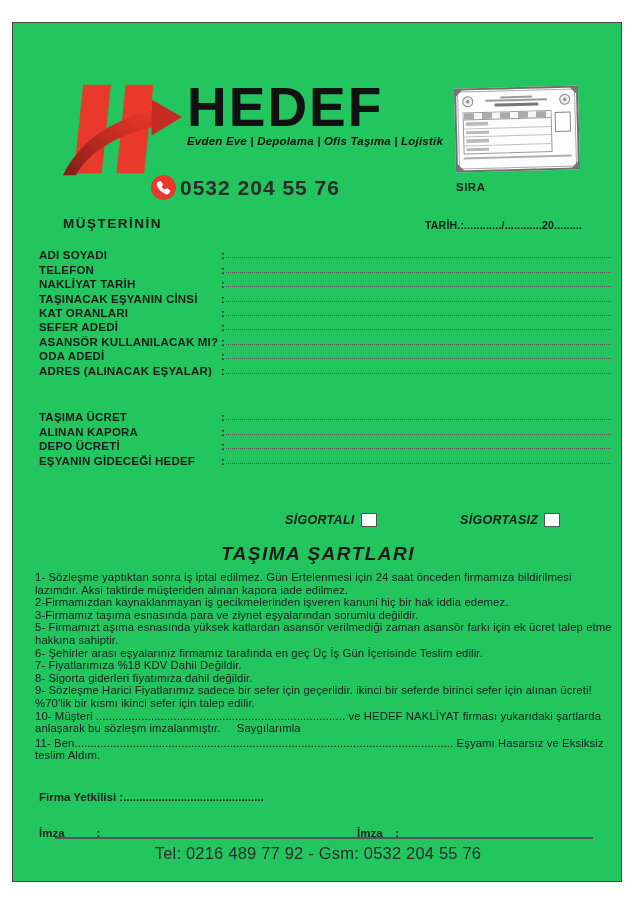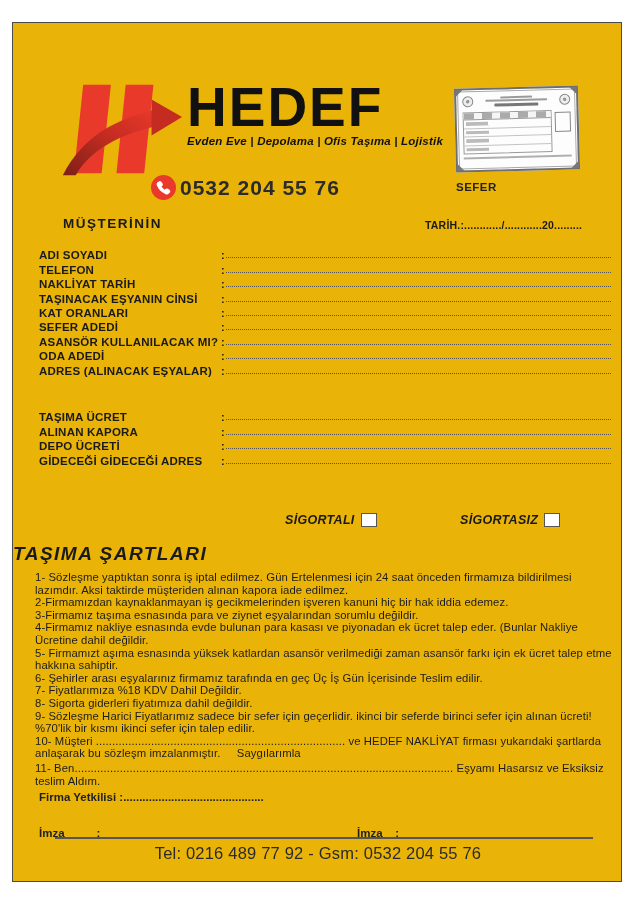--- a/index.html
+++ b/index.html
@@ -1,18 +1,18 @@
 <!DOCTYPE html>
 <html><head>
 <meta charset="utf-8">
 <style>
   * { margin:0; padding:0; box-sizing:border-box; }
   html,body { width:644px; height:900px; background:#fff; font-family:"Liberation Sans", sans-serif; color:#1a1a1a; }
   .page { position:relative; width:644px; height:900px; background:#fff; overflow:hidden; }
-  .sheet { position:absolute; left:12px; top:22px; width:610px; height:860px; border:1px solid #4a4a4a; background:#eab308; }
+  .sheet { position:absolute; left:12px; top:22px; width:610px; height:860px; border:1px solid #4a4a4a; background:#22c55e; }
 
   
   .logo-row { position:absolute; left:48px; top:58px; display:flex; align-items:flex-start; }
   .logo-mark { width:122px; height:96px; }
   .brand-col { margin-left:4px; }
   .brand-name { font-size:55px; font-weight:bold; letter-spacing:2px; line-height:0.95; color:#111; font-style:normal; }
   .tagline { margin-top:2px; font-size:11.5px; font-weight:bold; font-style:italic; letter-spacing:0.2px; color:#111; text-align:center; }
   .phone-row { position:absolute; left:138px; top:152px; display:flex; align-items:center; gap:4px; }
   .phone-badge { width:25px; height:25px; }
   .phone-number { font-size:21px; font-weight:bold; color:#2b2b2b; letter-spacing:1px; }
@@ -50,21 +50,21 @@
   .ffill { flex:1; border-bottom:1.6px dotted #555; margin-bottom:3px; }
 
   
   .insurance { position:absolute; left:0; top:490px; width:610px; }
   .ins-item { position:absolute; display:flex; align-items:center; gap:6px; }
   .ins-1 { left:272px; } .ins-2 { left:447px; }
   .ins-label { font-size:12.5px; font-weight:bold; font-style:italic; letter-spacing:0.3px; }
   .checkbox { width:16px; height:14px; border:1.6px solid #555; background:#fff; }
 
   
-  .terms-title { position:absolute; left:0; top:520px; width:610px; text-align:left; font-size:19px; font-weight:bold; font-style:italic; letter-spacing:1.5px; }
+  .terms-title { position:absolute; left:0; top:520px; width:610px; text-align:center; font-size:19px; font-weight:bold; font-style:italic; letter-spacing:1.5px; }
   .terms { position:absolute; left:22px; top:548px; width:578px; font-size:11.3px; line-height:12.6px; color:#1c1c1c; letter-spacing:0.1px; }
   .terms .t-item { margin:0; }
   .terms .t-item-11 { margin-top:2px; }
 
   
   .sig-row { position:absolute; left:26px; width:572px; display:flex; font-size:11.5px; font-weight:bold; color:#222; }
   .sig-1 { top:768px;flex-direction:column; } .sig-2 { top:804px; }
   .sig-left { flex:0 0 318px; } .sig-right { flex:1; }
 
   
@@ -126,21 +126,21 @@
           <div class="thead"></div>
           <div class="trow"></div>
             <div class="trow"></div>
           <div class="trow"></div>
             <div class="trow"></div>
         </div>
         <div class="cert-photo"></div>
       </div>
       <div class="cert-caption"></div>
     </div>
-    <div class="sira-label">SEFER</div>
+    <div class="sira-label">SIRA</div>
 
     <div class="section-head">MÜŞTERİNİN</div>
     <div class="date-label">TARİH.:............/............20.........</div>
 
     <div class="fields fields-1">
       <div class="frow">
           <span class="flabel">ADI SOYADI</span>
           <span class="fcolon">:</span>
           <span class="ffill"></span>
         </div>
@@ -196,21 +196,21 @@
           <span class="flabel">ALINAN KAPORA</span>
           <span class="fcolon">:</span>
           <span class="ffill"></span>
         </div>
       <div class="frow">
           <span class="flabel">DEPO ÜCRETİ</span>
           <span class="fcolon">:</span>
           <span class="ffill"></span>
         </div>
       <div class="frow">
-          <span class="flabel">GİDECEĞİ GİDECEĞİ ADRES</span>
+          <span class="flabel">EŞYANIN GİDECEĞİ HEDEF</span>
           <span class="fcolon">:</span>
           <span class="ffill"></span>
         </div>
     </div>
 
     <div class="insurance">
       <div class="ins-item ins-1">
         <span class="ins-label">SİGORTALI</span>
         <span class="checkbox"></span>
       </div>
@@ -218,21 +218,20 @@
         <span class="ins-label">SİGORTASIZ</span>
         <span class="checkbox"></span>
       </div>
     </div>
 
     <div class="terms-title">TAŞIMA ŞARTLARI</div>
     <div class="terms">
       <div class="t-item">1- Sözleşme yaptıktan sonra iş iptal edilmez. Gün Ertelenmesi için 24 saat önceden firmamıza bildirilmesi lazımdır. Aksi taktirde müşteriden alınan kapora iade edilmez.</div>
       <div class="t-item">2-Firmamızdan kaynaklanmayan iş gecikmelerinden işveren kanuni hiç bir hak iddia edemez.</div>
       <div class="t-item">3-Firmamız taşıma esnasında para ve ziynet eşyalarından sorumlu değildir.</div>
-      <div class="t-item">4-Firmamız nakliye esnasında evde bulunan para kasası ve piyonadan ek ücret talep eder. (Bunlar Nakliye Ücretine dahil değildir.</div>
       <div class="t-item">5- Firmamızt aşıma esnasında yüksek katlardan asansör verilmediği zaman asansör farkı için ek ücret talep etme hakkına sahiptir.</div>
       <div class="t-item">6- Şehirler arası eşyalarınız firmamız tarafında en geç Üç İş Gün İçerisinde Teslim edilir.</div>
       <div class="t-item">7- Fiyatlarımıza %18 KDV Dahil Değildir.</div>
       <div class="t-item">8- Sigorta giderleri fiyatımıza dahil değildir.</div>
       <div class="t-item">9- Sözleşme Harici Fiyatlarımız sadece bir sefer için geçerlidir. ikinci bir seferde birinci sefer için alınan ücreti! %70'lik bir kısmı ikinci sefer için talep edilir.</div>
       <div class="t-item">10- Müşteri ............................................................................. ve HEDEF NAKLİYAT firması yukarıdaki şartlarda anlaşarak bu sözleşm imzalanmıştır.&nbsp;&nbsp;&nbsp;&nbsp;&nbsp;Saygılarımla</div>
       <div class="t-item t-item-11">11- Ben..................................................................................................................... Eşyamı Hasarsız ve Eksiksiz teslim Aldım.</div>
     </div>
 
     <div class="sig-row sig-1">

